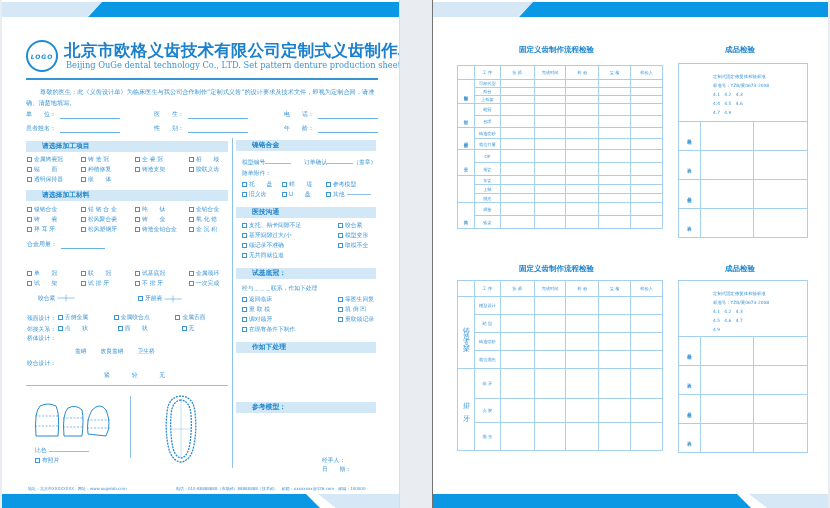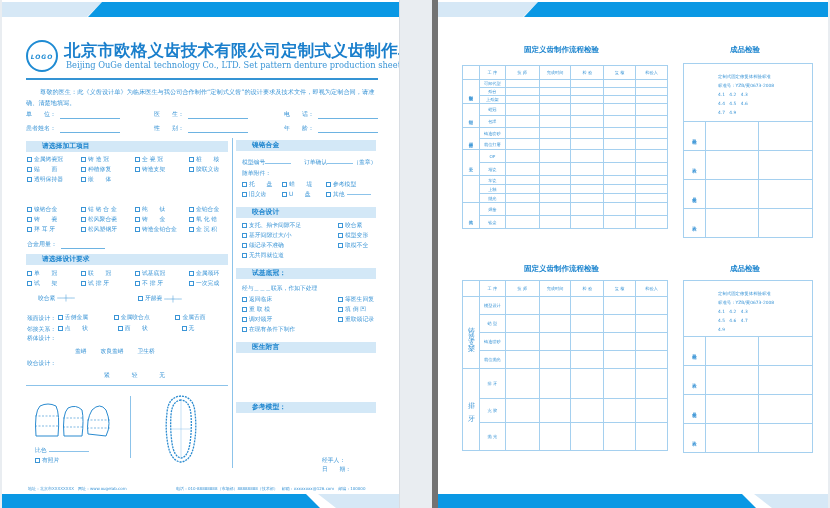--- a/index.html
+++ b/index.html
@@ -1,21 +1,21 @@
 <!DOCTYPE html>
 <html><head>
 <meta charset="utf-8">
 <style>
   * { box-sizing: border-box; margin: 0; padding: 0; }
   html, body { width: 830px; height: 508px; background: #e9edf1; overflow: hidden; }
   body { font-family: "DejaVu Sans", sans-serif; color: #2a8bd0; position: relative; }
 
   .page { position: absolute; top: 0; height: 508px; background: #fff; overflow: hidden; }
   #p1 { left: 2px; width: 398px; border-right: 1px solid #d8dde3; }
-  #p2 { left: 432px; width: 396px; border-left: 6px solid #737373; }
+  #p2 { left: 432px; width: 396px; border-left: 1px solid #737373; }
 
   
   .band-top { position: absolute; top: 2px; left: 0; right: 0; height: 15px; }
   .band-top .light { position: absolute; left: 0; top: 0; width: 100px; height: 15px; background: #d6e8f6; clip-path: polygon(0 0,100% 0,85% 100%,0 100%); }
   .band-top .dark { position: absolute; left: 86px; right: 0; top: 0; height: 15px; background: #0a98e4; clip-path: polygon(14px 0,100% 0,100% 100%,0 100%); }
   .band-bot { position: absolute; bottom: 0; left: 0; right: 0; height: 14px; }
   .band-bot .dark { position: absolute; left: 0; top: 0; width: 318px; height: 14px; background: #0a98e4; clip-path: polygon(0 0,calc(100% - 14px) 0,100% 100%,0 100%); }
   .band-bot .light { position: absolute; left: 316px; right: 0; top: 0; height: 14px; background: #d6e8f6; clip-path: polygon(0 0,100% 0,100% 100%,18px 100%); }
 
   
@@ -126,20 +126,21 @@
     <span class="cb">
         <i></i>
         <span>透明保持器</span>
       </span>
     <span class="cb">
         <i></i>
         <span>嵌　　体</span>
       </span>
   </div>
 
+  <div class="sect" style="left:24px;top:190px;width:202px">请选择加工材料</div>
   <div class="grid4" style="left:25px;top:205px">
     <span class="cb">
         <i></i>
         <span>镍铬合金</span>
       </span>
     <span class="cb">
         <i></i>
         <span>钴 铬 合 金</span>
       </span>
     <span class="cb">
@@ -181,21 +182,20 @@
     <span class="cb">
         <i></i>
         <span>金 沉 积</span>
       </span>
   </div>
   <div class="fld" style="left:25px;top:240px">
       <span>合金用量：</span>
       <span class="ln" style="width:44px"></span>
     </div>
 
-  <div class="sect" style="left:24px;top:254px;width:202px">请选择设计要求</div>
   <div class="grid4" style="left:25px;top:269px">
     <span class="cb">
         <i></i>
         <span>单　　冠</span>
       </span>
     <span class="cb">
         <i></i>
         <span>联　　冠</span>
       </span>
     <span class="cb">
@@ -334,21 +334,21 @@
         <i></i>
         <span>U　　盘</span>
       </span>
     <span class="cb">
         <i></i>
         <span>其他</span>
         <span style="display:inline-block;width:24px;border-bottom:1px solid #8cc3ea"></span>
       </span>
   </div>
 
-  <div class="sect" style="left:234px;top:207px;width:140px">咬合设计</div>
+  <div class="sect" style="left:234px;top:207px;width:140px">医技沟通</div>
   <div class="grid2" style="left:240px;top:221px">
     <span class="cb">
         <i></i>
         <span>支托、殆卡间隙不足</span>
       </span>
     <span class="cb">
         <i></i>
         <span>咬合紧</span>
       </span>
     <span class="cb">
@@ -399,21 +399,21 @@
     <span class="cb">
         <i></i>
         <span>重取颌记录</span>
       </span>
     <span class="cb">
         <i></i>
         <span>在现有条件下制作</span>
       </span>
   </div>
 
-  <div class="sect" style="left:234px;top:342px;width:140px">医生附言</div>
+  <div class="sect" style="left:234px;top:342px;width:140px">作如下处理</div>
   <div style="position:absolute;left:234px;top:355px;width:140px;height:44px"></div>
   <div class="sect" style="left:234px;top:402px;width:140px">参考模型：</div>
   <div style="position:absolute;left:234px;top:415px;width:140px;height:40px"></div>
   <div class="txt" style="left:320px;top:456px">经手人：</div>
   <div class="txt" style="left:320px;top:465px">日　　期：</div>
 
   <div class="footer" style="left:26px">地址：北京市XXXXXXXX　网址：www.ougelab.com</div>
   <div class="footer" style="left:174px">电话：010-88888888（市场部）88888888（技术部）　邮箱：xxxxxxxx@126.com　邮编：100000</div>
   <div class="hline" style="left:0;top:494px;width:300px;background:#6fc4ee"></div>
 

